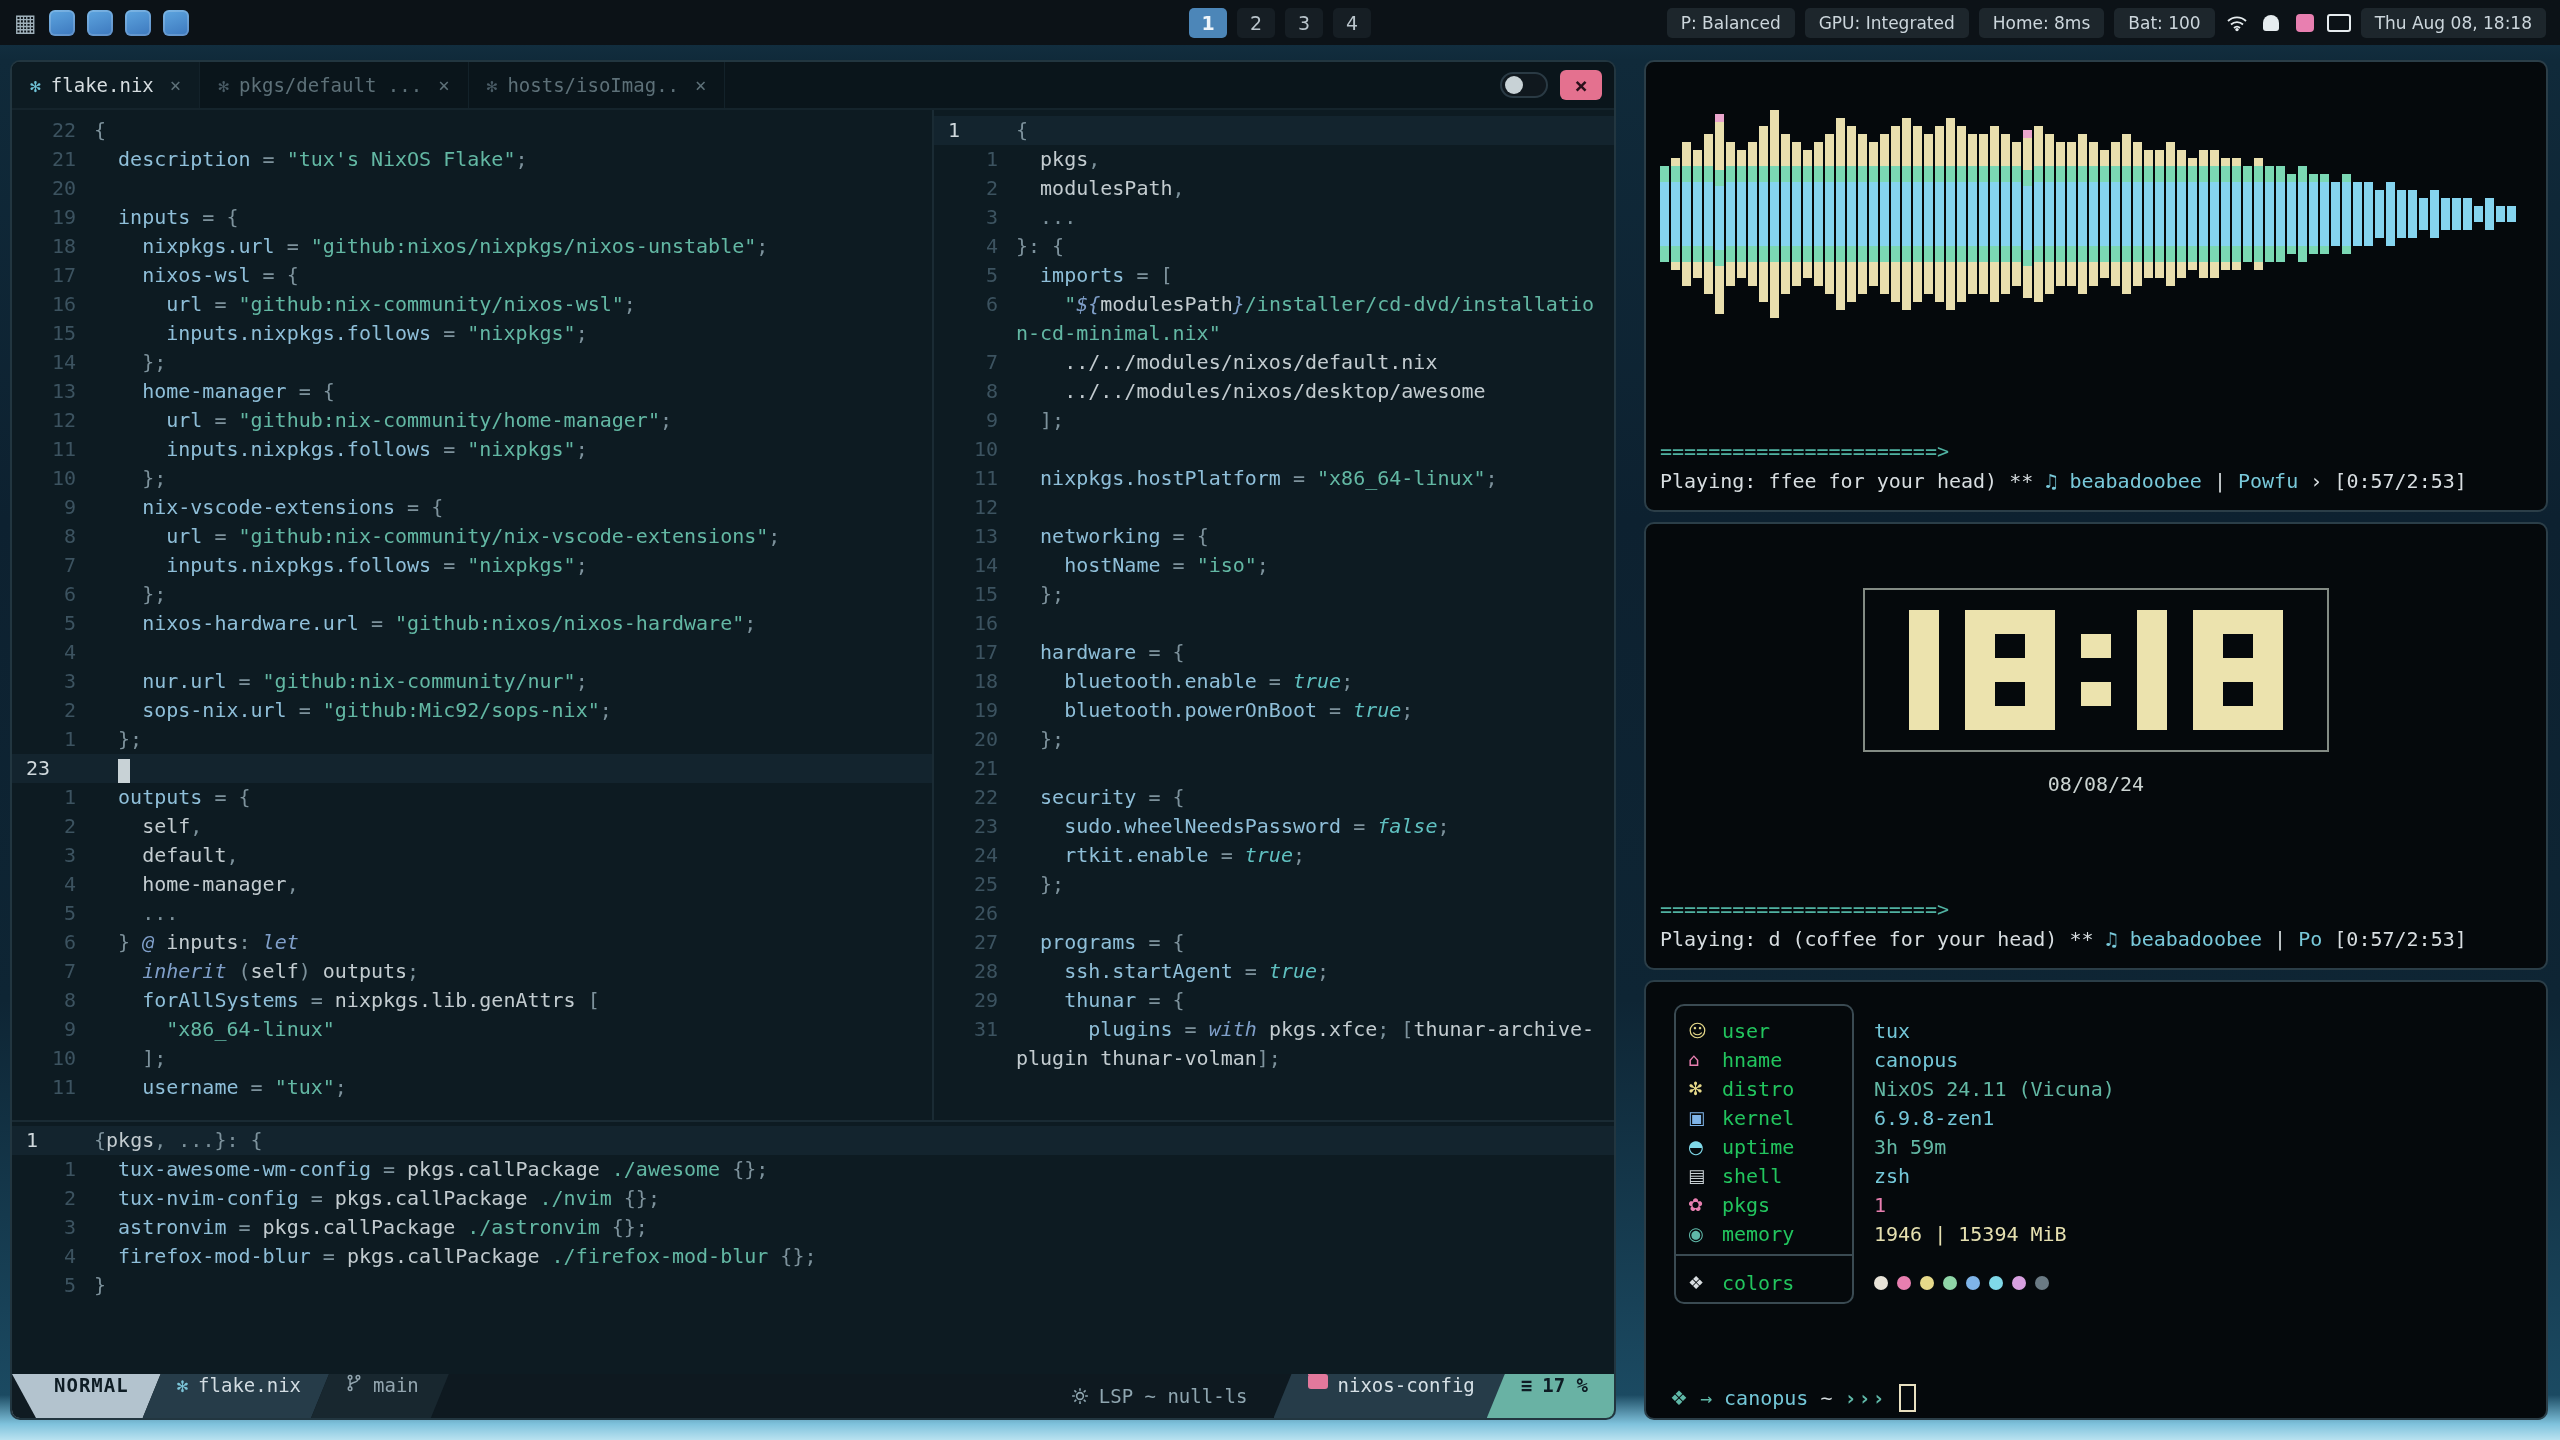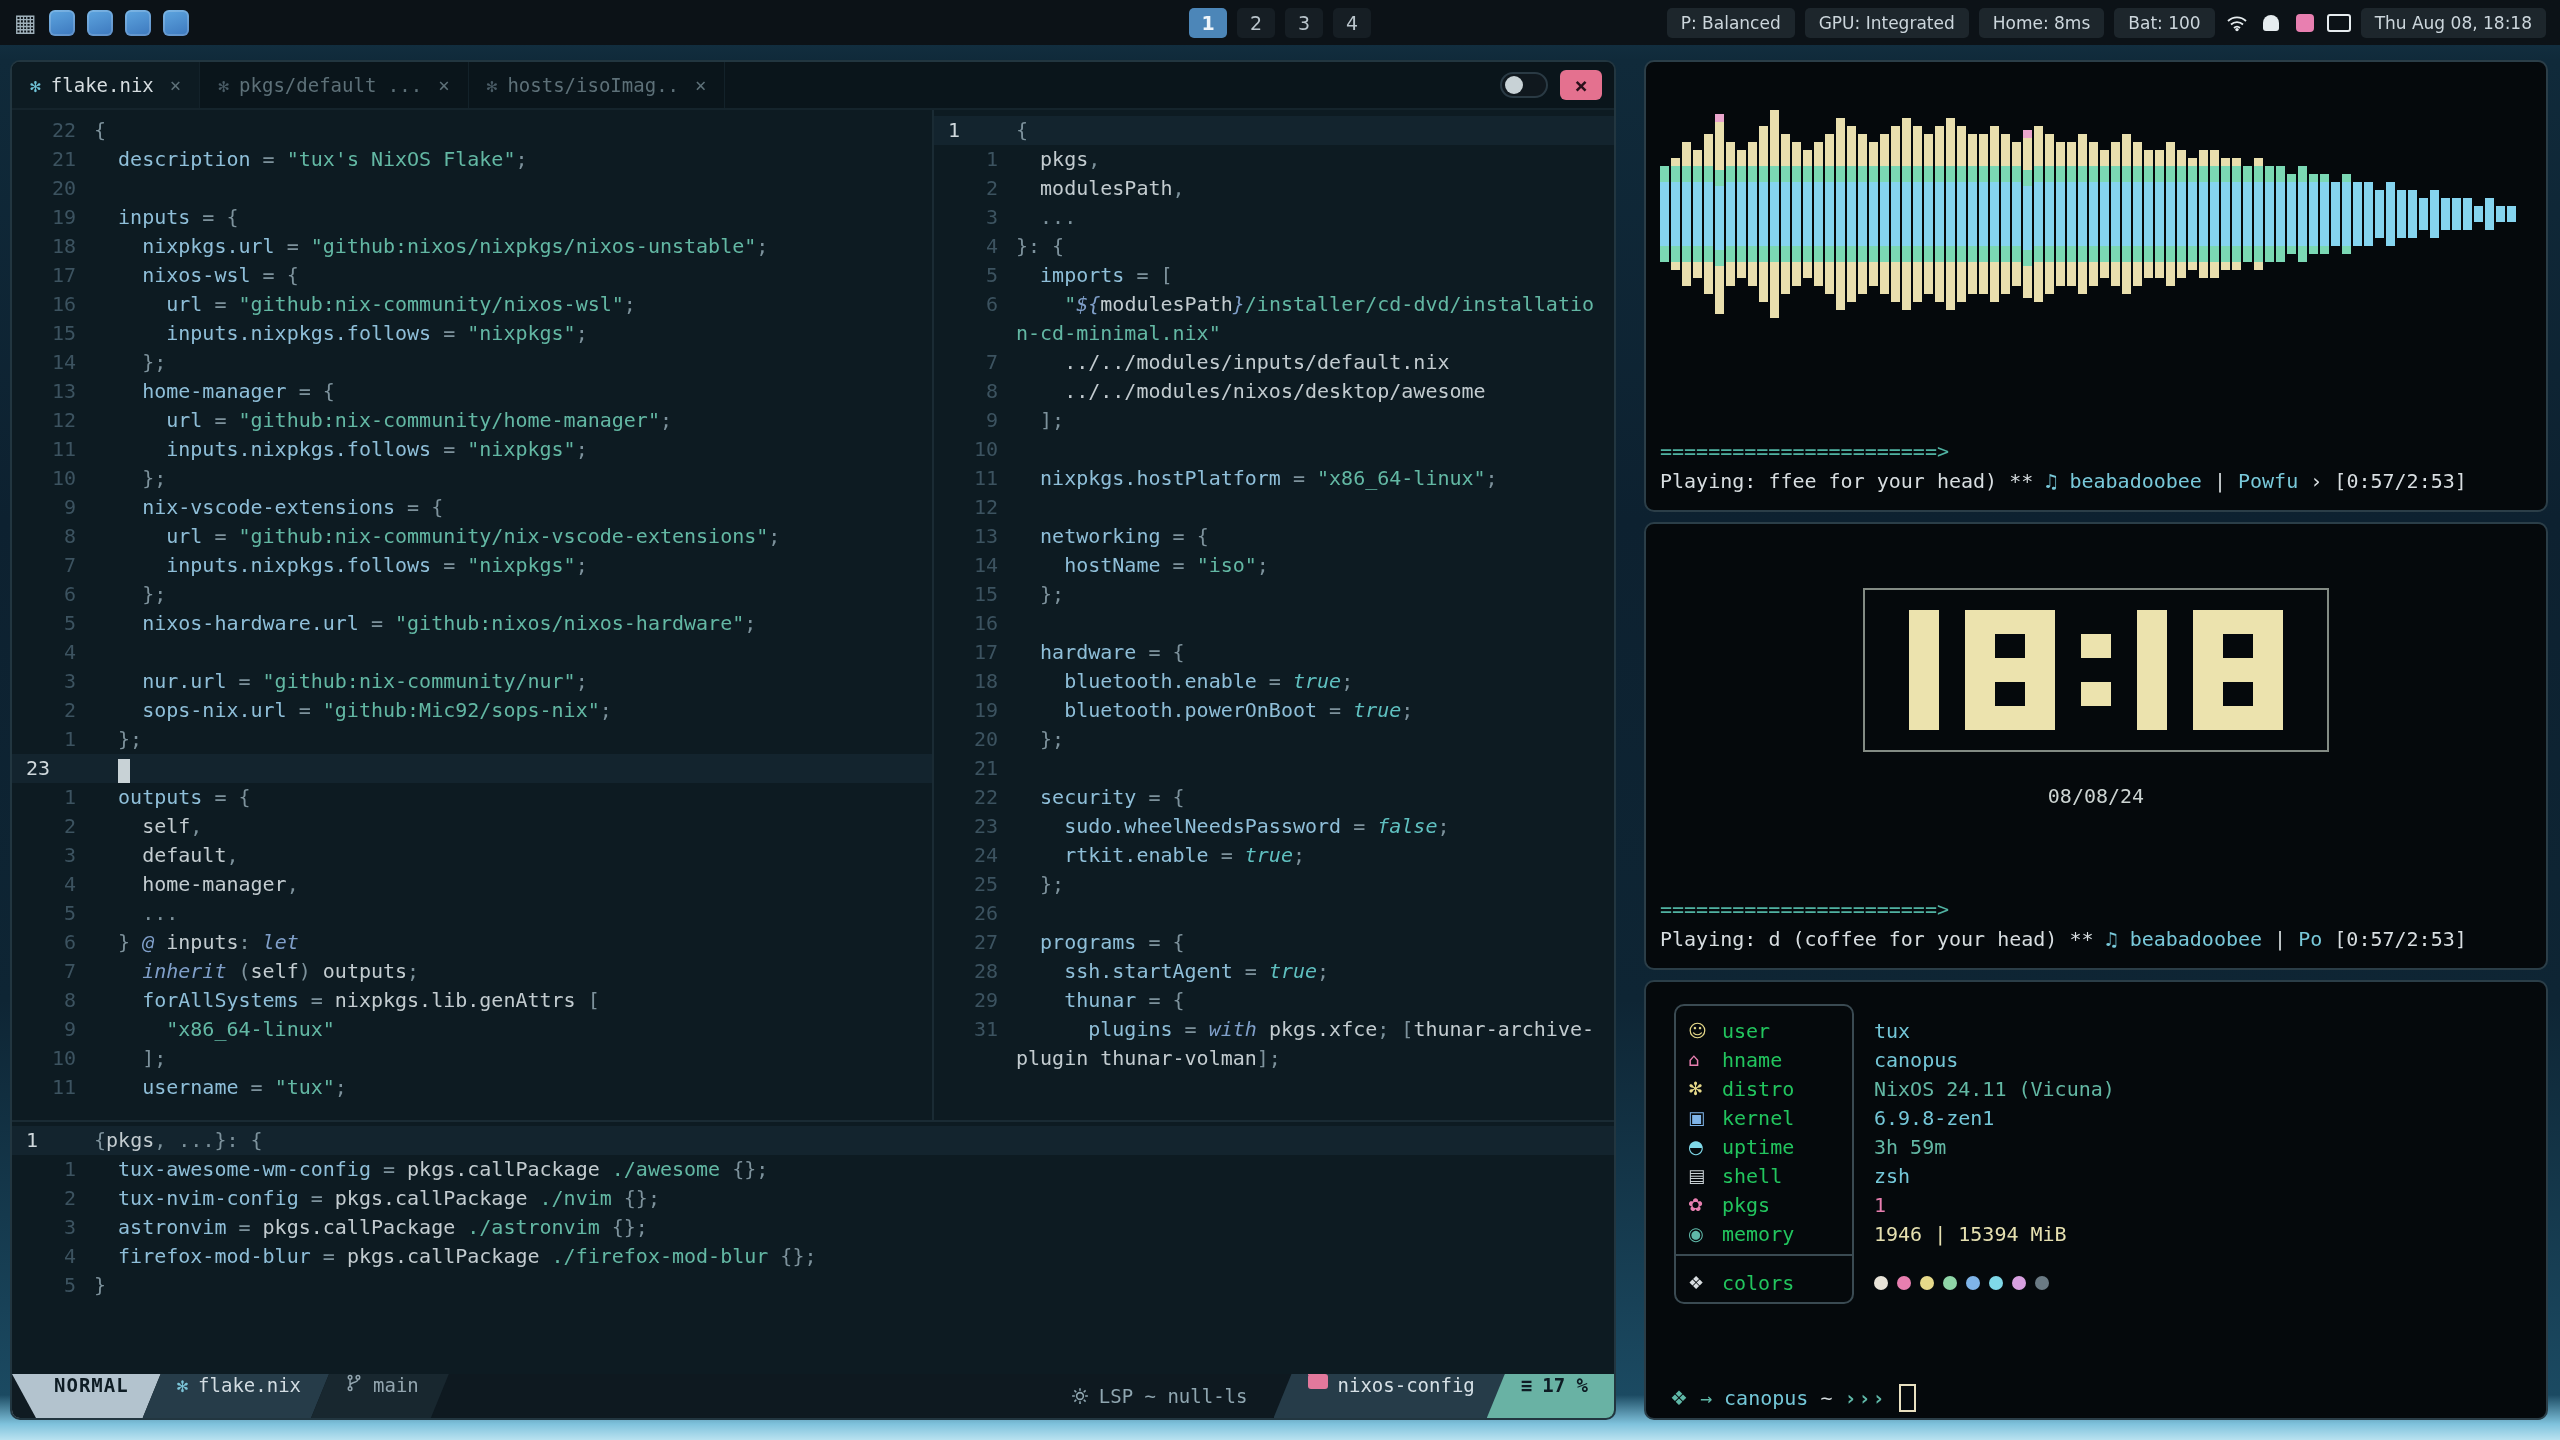--- a/index.html
+++ b/index.html
@@ -75,21 +75,21 @@
   .termbottom{position:absolute;left:14px;right:14px;bottom:14px;}
   .progress{color:#50b2a2;font-size:20px;height:30px;line-height:30px;white-space:pre;overflow:hidden;}
   .playing{font-size:20px;height:30px;line-height:30px;white-space:pre;overflow:hidden;}
   .tx-w{color:#d8dee1}.tx-c{color:#79c9da}
   
   .clockbox{margin:64px auto 0;width:fit-content;border:2px solid #838b84;padding:20px 44px;}
   .digits{display:flex;gap:26px;align-items:center;}
   .digit{display:grid;grid-auto-rows:24px;}
   .px{width:30px;height:24px;}
   .px.on{background:#ece3ae;}
-  .clockdate{margin-top:32px;text-align:center;color:#ccd4d2;font-size:20px;}
+  .clockdate{margin-top:20px;text-align:center;color:#ccd4d2;font-size:20px;}
   
   .fetchbox{position:absolute;left:28px;top:22px;width:180px;height:300px;border:2px solid #3a4a52;border-radius:10px;box-sizing:border-box;}
   .fetchdivider{position:absolute;left:30px;top:272px;width:176px;height:2px;background:#3a4a52;}
   .fetchrows{position:absolute;left:42px;top:34px;right:16px;}
   .frow{display:flex;align-items:center;height:29px;font-size:20px;white-space:pre;}
   .fic{flex:none;width:34px;font-family:"DejaVu Sans",sans-serif;font-size:18px;}
   .flabel{flex:none;width:132px;color:#22c55e;}
   .fval{margin-left:20px;}
   .colorsrow{position:absolute;left:42px;top:286px;display:flex;align-items:center;height:29px;font-size:20px;}
   .dots{display:inline-flex;gap:9px;margin-left:20px;align-items:center;}
@@ -212,21 +212,21 @@
         </div>
       <div class="pane" id="pane-right">
           <div class="cl cur"><span class="gut gcur">1</span><span class="code"><span class="sy-p">{</span></span></div>
           <div class="cl"><span class="gut">1</span><span class="code"><span class="sy-w">  pkgs</span><span class="sy-p">,</span></span></div>
           <div class="cl"><span class="gut">2</span><span class="code"><span class="sy-w">  modulesPath</span><span class="sy-p">,</span></span></div>
           <div class="cl"><span class="gut">3</span><span class="code"><span class="sy-p">  ...</span></span></div>
           <div class="cl"><span class="gut">4</span><span class="code"><span class="sy-p">}: {</span></span></div>
           <div class="cl"><span class="gut">5</span><span class="code"><span class="sy-a">  imports</span><span class="sy-p"> = </span><span class="sy-p">[</span></span></div>
           <div class="cl"><span class="gut">6</span><span class="code"><span class="sy-s">    "</span><span class="sy-k">${</span><span class="sy-w">modulesPath</span><span class="sy-k">}</span><span class="sy-s">/installer/cd-dvd/installatio</span></span></div>
           <div class="cl"><span class="gut"></span><span class="code"><span class="sy-s">n-cd-minimal.nix"</span></span></div>
-          <div class="cl"><span class="gut">7</span><span class="code"><span class="sy-w">    ../../modules/inputs/default.nix</span></span></div>
+          <div class="cl"><span class="gut">7</span><span class="code"><span class="sy-w">    ../../modules/nixos/default.nix</span></span></div>
           <div class="cl"><span class="gut">8</span><span class="code"><span class="sy-w">    ../../modules/nixos/desktop/awesome</span></span></div>
           <div class="cl"><span class="gut">9</span><span class="code"><span class="sy-p">  ];</span></span></div>
           <div class="cl"><span class="gut">10</span><span class="code"></span></div>
           <div class="cl"><span class="gut">11</span><span class="code"><span class="sy-a">  nixpkgs.hostPlatform</span><span class="sy-p"> = </span><span class="sy-s">"x86_64-linux"</span><span class="sy-p">;</span></span></div>
           <div class="cl"><span class="gut">12</span><span class="code"></span></div>
           <div class="cl"><span class="gut">13</span><span class="code"><span class="sy-a">  networking</span><span class="sy-p"> = </span><span class="sy-p">{</span></span></div>
           <div class="cl"><span class="gut">14</span><span class="code"><span class="sy-a">    hostName</span><span class="sy-p"> = </span><span class="sy-s">"iso"</span><span class="sy-p">;</span></span></div>
           <div class="cl"><span class="gut">15</span><span class="code"><span class="sy-p">  };</span></span></div>
           <div class="cl"><span class="gut">16</span><span class="code"></span></div>
           <div class="cl"><span class="gut">17</span><span class="code"><span class="sy-a">  hardware</span><span class="sy-p"> = </span><span class="sy-p">{</span></span></div>

